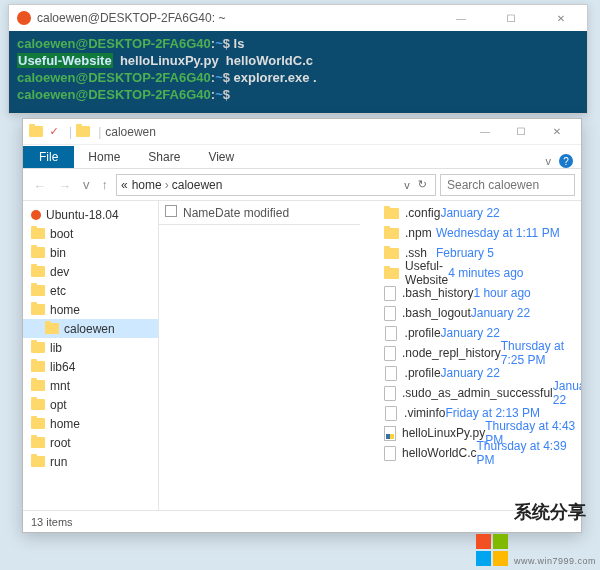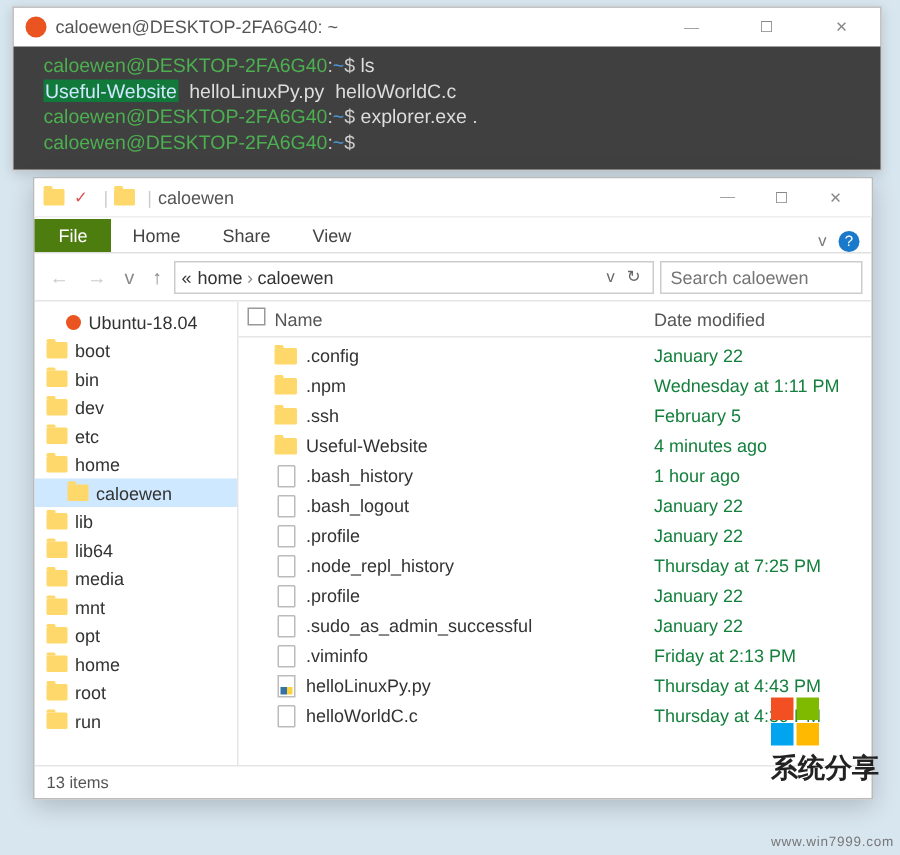--- a/index.html
+++ b/index.html
@@ -1,24 +1,24 @@
 <!DOCTYPE html>
 <html><head>
 <meta charset="utf-8">
 <style>
   * { margin: 0; padding: 0; box-sizing: border-box; font-family: "Segoe UI", Tahoma, sans-serif; }
   body { width: 600px; height: 570px; background: #d8e6f0; position: relative; overflow: hidden; }
 
   
-  .terminal-window { position: absolute; top: 4px; left: 8px; width: 580px; height: 110px; background: #404040; border: 1px solid #ccc; box-shadow: 0 2px 8px rgba(0,0,0,0.15); font-family: "Consolas", monospace; font-size: 13px; }
+  .terminal-window { position: absolute; top: 4px; left: 8px; width: 580px; height: 110px; background: #0c4a6e; border: 1px solid #ccc; box-shadow: 0 2px 8px rgba(0,0,0,0.15); font-family: "Consolas", monospace; font-size: 13px; }
   .term-title { height: 26px; background: #fff; display: flex; align-items: center; padding: 0 8px; color: #555; }
   .term-title-icon { width: 14px; height: 14px; background: #e95420; border-radius: 50%; margin-right: 6px; }
   .term-title-text { flex: 1; font-size: 12px; }
   .term-buttons { display: flex; gap: 14px; font-size: 11px; color: #666; font-family: "Segoe UI"; }
-  .term-body { padding: 4px 20px; color: #ccc; }
+  .term-body { padding: 4px 8px; color: #ccc; font-weight: bold; }
   .term-line { line-height: 17px; white-space: pre; }
   .prompt-user { color: #4caf50; }
   .prompt-sep { color: #ccc; }
   .prompt-path { color: #4d9de0; }
   .cmd { color: #ddd; }
   .hl { background: #117a3b; color: #d0e8ff; padding: 0 1px; }
   .ls-item { color: #ddd; }
 
   
   .explorer-window { position: absolute; top: 118px; left: 22px; width: 560px; height: 415px; background: #fff; border: 1px solid #bbb; box-shadow: 0 4px 16px rgba(0,0,0,0.2); display: flex; flex-direction: column; font-size: 12px; color: #333; }
@@ -27,67 +27,67 @@
   .qa { width: 14px; height: 14px; margin-right: 4px; display: inline-flex; align-items: center; justify-content: center; }
   .folder-icon-sm { width: 14px; height: 11px; background: #ffd86b; border-radius: 1px; position: relative; }
   .folder-icon-sm::before { content:""; position:absolute; top:-2px; left:0; width:6px; height:2px; background:#ffd86b; border-radius:1px 1px 0 0;}
   .check-icon { color:#d9534f; font-size:11px;}
   .pipe { color:#ccc; margin:0 4px;}
   .exp-title-text { color:#555; flex:1; font-size:12px;}
   .win-btns { display:flex; gap:0;}
   .win-btn { width:36px; height:24px; display:flex; align-items:center; justify-content:center; color:#888; font-size:10px; font-family:"Segoe UI";}
 
   .ribbon-tabs { height: 24px; display:flex; align-items:flex-end; border-bottom:1px solid #e0e0e0; }
-  .ribbon-tab-file { background:#4d7c0f; color:#fff; padding:4px 16px; font-size:12px;}
+  .ribbon-tab-file { background:#0369a1; color:#fff; padding:4px 16px; font-size:12px;}
   .ribbon-tab { padding:4px 14px; color:#444; font-size:12px;}
   .ribbon-arrow { margin-left:auto; padding:0 8px; display:flex; align-items:center; gap:8px; font-size:11px;}
   .ribbon-arrow .chev{ color:#777;}
   .help-icon { width:14px; height:14px; border-radius:50%; background:#1979ca; color:#fff; font-size:10px; display:flex; align-items:center; justify-content:center;}
 
   .nav-row { height:32px; display:flex; align-items:center; padding:0 6px; gap:4px; border-bottom:1px solid #e5e5e5;}
   .nav-btn { color:#888; padding:0 4px; font-size:13px;}
   .nav-btn.disabled{ color:#ccc;}
   .addr-bar { flex:1; height:22px; border:1px solid #ccc; display:flex; align-items:center; padding:0 4px; font-size:12px;}
   .addr-sep { color:#888; margin:0 3px;}
   .addr-seg { color:#333;}
   .refresh-btn, .go-btn { padding:0 4px; color:#666; font-size:11px;}
   .search-box { width:135px; height:22px; border:1px solid #ccc; padding:0 6px; font-size:12px; color:#888;}
 
   .content { flex:1; display:flex; overflow:hidden; min-height:0;}
 
   .tree { width:136px; border-right:1px solid #e5e5e5; padding:4px 0; overflow:hidden; font-size:12px;}
   .tree-item { display:flex; align-items:center; height:19px; padding-left:8px; color:#333;}
   .tree-item.depth1{ padding-left:22px;}
-  .tree-item.linux{ padding-left:19px;}
+  .tree-item.linux{ padding-left:6px;}
   .tree-item.selected{ background:#cde8ff;}
   .tree-folder-icon{ width:14px; height:11px; background:#ffd86b; margin-right:5px; border-radius:1px; position:relative;}
   .tree-folder-icon::before{content:"";position:absolute;top:-2px;left:0;width:6px;height:2px;background:#ffd86b;border-radius:1px 1px 0 0;}
   .linux-icon{ width:10px; height:10px; background:#e95420; border-radius:50%; margin-left:2px; margin-right:5px;}
 
-  .file-view { flex:1; display:flex; flex-direction:column; overflow:hidden;}
+  .file-view { flex:1; display:flex; flex-direction:row; overflow:hidden;}
   .col-headers{ height:24px; display:flex; align-items:center; border-bottom:1px solid #e5e5e5; padding-left:6px; font-size:12px; color:#555;}
   .col-check{ width:18px;}
   .col-name{ flex:1;}
   .col-date{ width:145px;}
   .checkbox-box{ width:12px; height:12px; border:1px solid #999; display:inline-block;}
   .file-list{ flex:1; overflow:hidden; padding-top:2px;}
   .file-row{ display:flex; align-items:center; height:20px; padding-left:24px; font-size:12px; color:#333;}
   .file-icon{ width:15px; height:15px; margin-right:6px; display:flex; align-items:center; justify-content:center;}
   .icon-folder{ width:15px; height:11px; background:#ffd86b; border-radius:1px; position:relative;}
   .icon-folder::before{content:"";position:absolute;top:-2px;left:0;width:6px;height:2px;background:#ffd86b;border-radius:1px 1px 0 0;}
   .icon-file{ width:12px; height:15px; background:#fff; border:1px solid #bbb; border-radius:1px;}
   .icon-py{ width:12px; height:15px; background:#fff; border:1px solid #bbb; position:relative;}
   .icon-py::after{content:""; position:absolute; bottom:1px; left:1px; width:8px; height:5px; background:linear-gradient(90deg,#3572A5 50%,#FFD43B 50%);}
   .file-name{ flex:1;}
-  .file-date{ width:145px; color:#15803d;}
+  .file-date{ width:145px; color:#3b82f6;}
 
   .status-bar{ height:22px; border-top:1px solid #e5e5e5; display:flex; align-items:center; padding:0 8px; font-size:11px; color:#555;text-align:right;}
 
   
-  .wm { position:absolute; bottom:4px; right:4px; display:flex; align-items:flex-start; gap:6px;flex-direction:column;}
+  .wm { position:absolute; bottom:4px; right:4px; display:flex; align-items:flex-end; gap:6px;}
   .wm-logo { display:grid; grid-template-columns:15px 15px; grid-template-rows:15px 15px; gap:2px;}
   .wm-logo div:nth-child(1){background:#f25022;}
   .wm-logo div:nth-child(2){background:#7fba00;}
   .wm-logo div:nth-child(3){background:#00a4ef;}
   .wm-logo div:nth-child(4){background:#ffb900;}
   .wm-text{ display:flex; flex-direction:column; line-height:1; align-items:flex-start;}
   .wm-cn{ font-size:18px; font-weight:bold; color:#222;}
   .wm-en{ font-size:9px; color:#777; letter-spacing:0.5px;margin-top:36px;}
 </style>
 </head>
@@ -192,24 +192,20 @@
           <div class="tree-item">
             <span class="tree-folder-icon"></span>
             <span>lib</span>
           </div>
           <div class="tree-item">
             <span class="tree-folder-icon"></span>
             <span>lib64</span>
           </div>
           <div class="tree-item">
             <span class="tree-folder-icon"></span>
-            <span>media</span>
-          </div>
-          <div class="tree-item">
-            <span class="tree-folder-icon"></span>
             <span>mnt</span>
           </div>
           <div class="tree-item">
             <span class="tree-folder-icon"></span>
             <span>opt</span>
           </div>
           <div class="tree-item">
             <span class="tree-folder-icon"></span>
             <span>home</span>
           </div>

